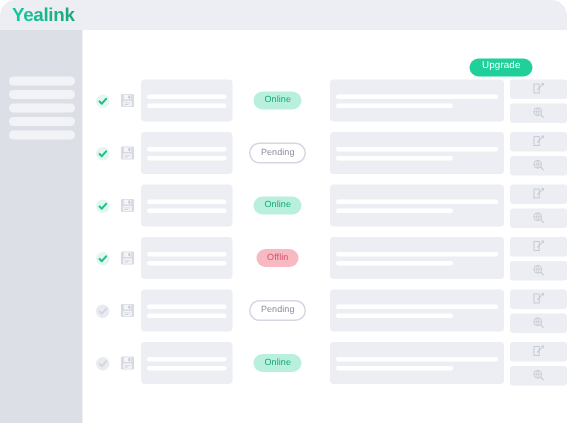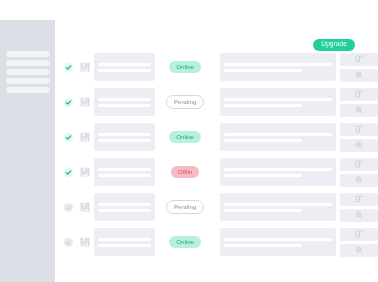--- a/index.html
+++ b/index.html
@@ -169,20 +169,23 @@
     align-items: center;
     justify-content: center;
   }
   .act-btn svg { display: block; opacity: 0.55; }
 </style>
 </head>
 <body>
 
 <div class="app">
 
+  <div class="topbar">
+    <div class="logo">Yealink</div>
+  </div>
 
   <div class="sidebar">
     <div class="side-items">
       <div class="side-bar-item"></div>
       <div class="side-bar-item"></div>
       <div class="side-bar-item"></div>
       <div class="side-bar-item"></div>
       <div class="side-bar-item"></div>
     </div>
   </div>

